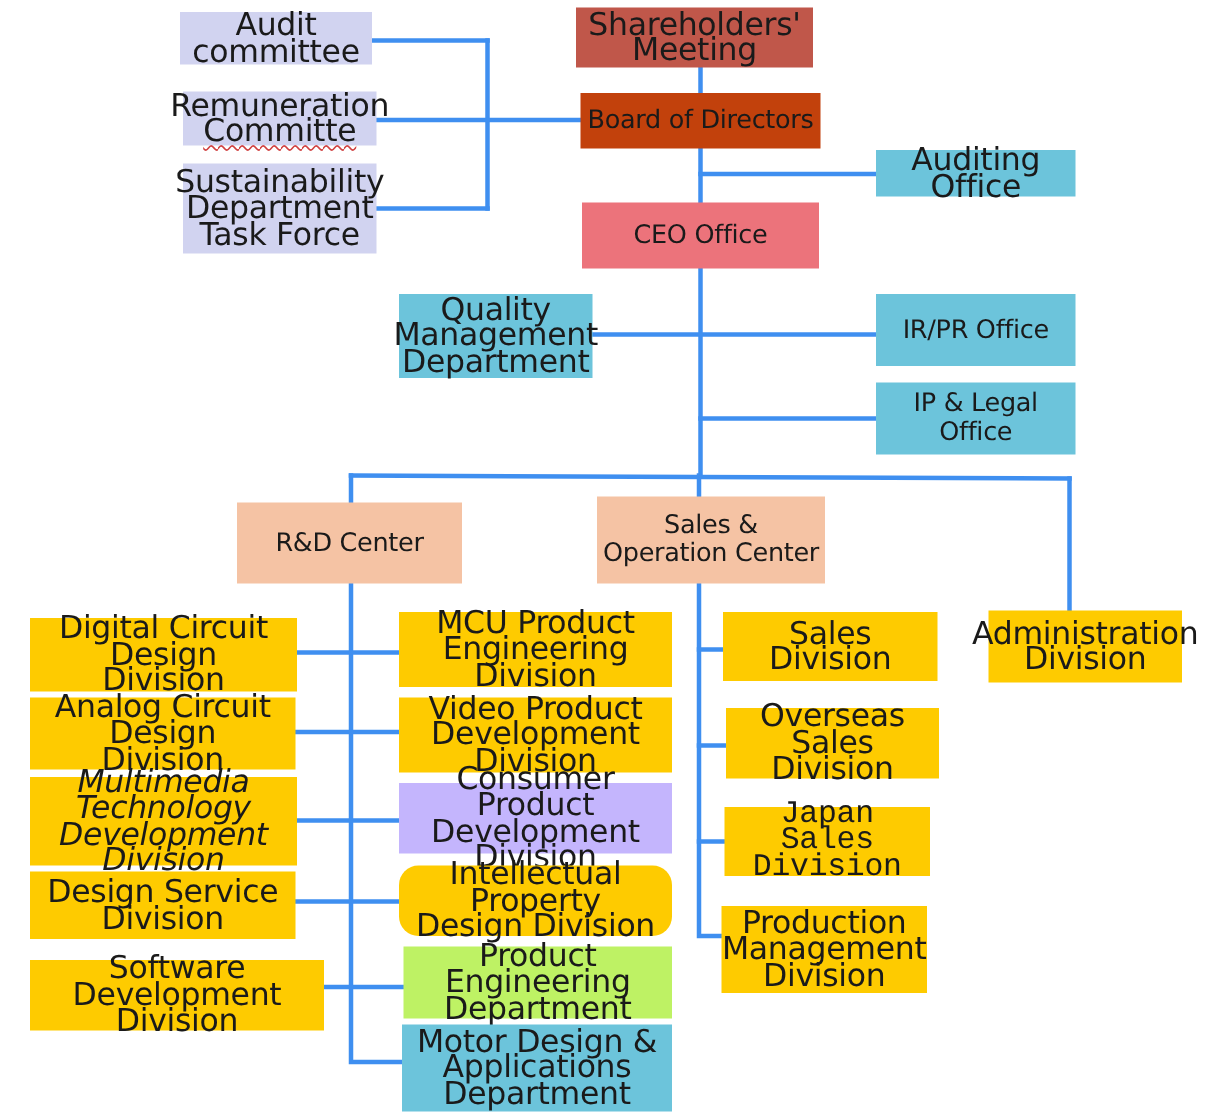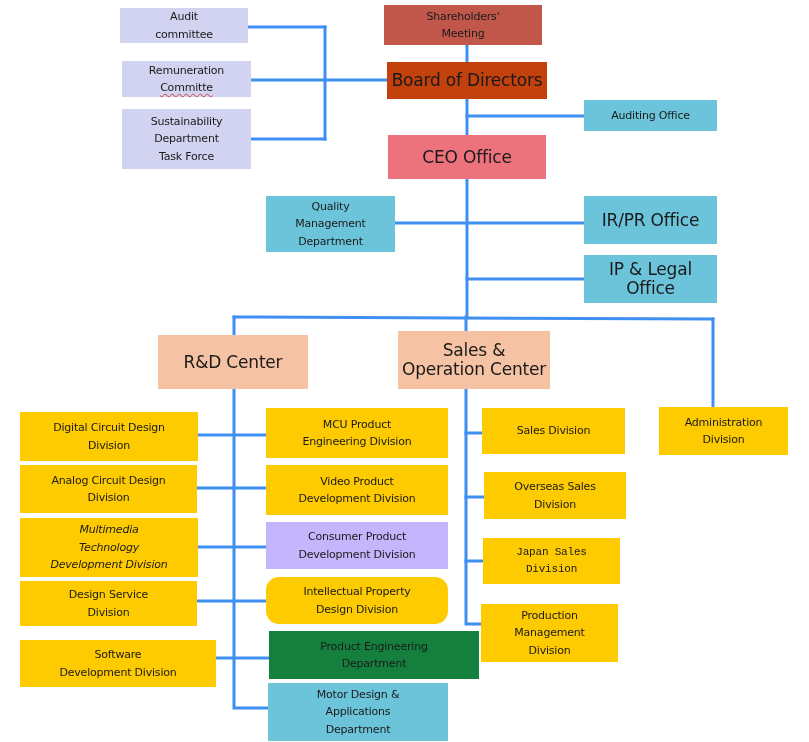--- a/index.html
+++ b/index.html
@@ -1,21 +1,21 @@
 <!DOCTYPE html>
 <html><head>
 <meta charset="utf-8">
 <style>
   html, body { margin: 0; padding: 0; background: #ffffff; }
   body { width: 809px; height: 742px; position: relative; overflow: hidden;
          font-family: "DejaVu Sans", "Liberation Sans", sans-serif; }
   #chart { position: absolute; left: 0; top: 0; width: 809px; height: 742px; }
   .lines { position: absolute; left: 0; top: 0; }
   .node { position: absolute; box-sizing: border-box; display: flex; align-items: center;
-          justify-content: center; text-align: center; color: #1a1a1a; font-size: 11px;
+          justify-content: center; text-align: center; color: #1a1a1a; font-size: 21px;
           line-height: 17.5px; padding: 0 2px; white-space: pre-line; letter-spacing: -0.2px; }
   .node.big { font-size: 17px; line-height: 19px; }
   .spell { text-decoration: underline wavy #d04040; text-decoration-thickness: 1px; text-underline-offset: 2px; }
 </style>
 </head>
 <body>
 
 <div id="chart">
   <svg class="lines" width="809" height="742">
     <g id="conn" stroke-width="3" fill="none" stroke-linecap="square" stroke="#3f8ff0">
@@ -86,21 +86,21 @@
 Development Division</div>
 
   <div class="node" id="n-rr0" style="left: 266px; top: 408px; width: 182px; height: 50px; background: rgb(254, 203, 0);">MCU Product
 Engineering Division</div>
   <div class="node" id="n-rr1" style="left: 266px; top: 465px; width: 182px; height: 50px; background: rgb(254, 203, 0);">Video Product
 Development Division</div>
   <div class="node" id="n-rr2" style="left: 266px; top: 522px; width: 182px; height: 47px; background: #c4b5fd;">Consumer Product
 Development Division</div>
   <div class="node" id="n-rr3" style="left: 266px; top: 577px; width: 182px; height: 47px; background: rgb(254, 203, 0); border-radius: 13px;">Intellectual Property
 Design Division</div>
-  <div class="node" id="n-rr4" style="left: 269px; top: 631px; width: 210px; height: 48px; background: #15803d;">Product Engineering
+  <div class="node" id="n-rr4" style="left: 269px; top: 631px; width: 179px; height: 48px; background: #bef264;">Product Engineering
 Department</div>
   <div class="node" id="n-rr5" style="left: 268px; top: 683px; width: 180px; height: 58px; background: rgb(108, 196, 219);">Motor Design &amp;
 Applications
 Department</div>
 
   <div class="node" id="n-s0" style="left: 482px; top: 408px; width: 143px; height: 46px; background: rgb(254, 203, 0);">Sales Division</div>
   <div class="node" id="n-s1" style="left: 484px; top: 472px; width: 142px; height: 47px; background: rgb(254, 203, 0);">Overseas Sales
 Division</div>
   <div class="node" id="n-s2" style="left: 483px; top: 538px; width: 137px; height: 46px; background: rgb(254, 203, 0); font-family: Liberation Mono, monospace;">Japan Sales
 Division</div>

